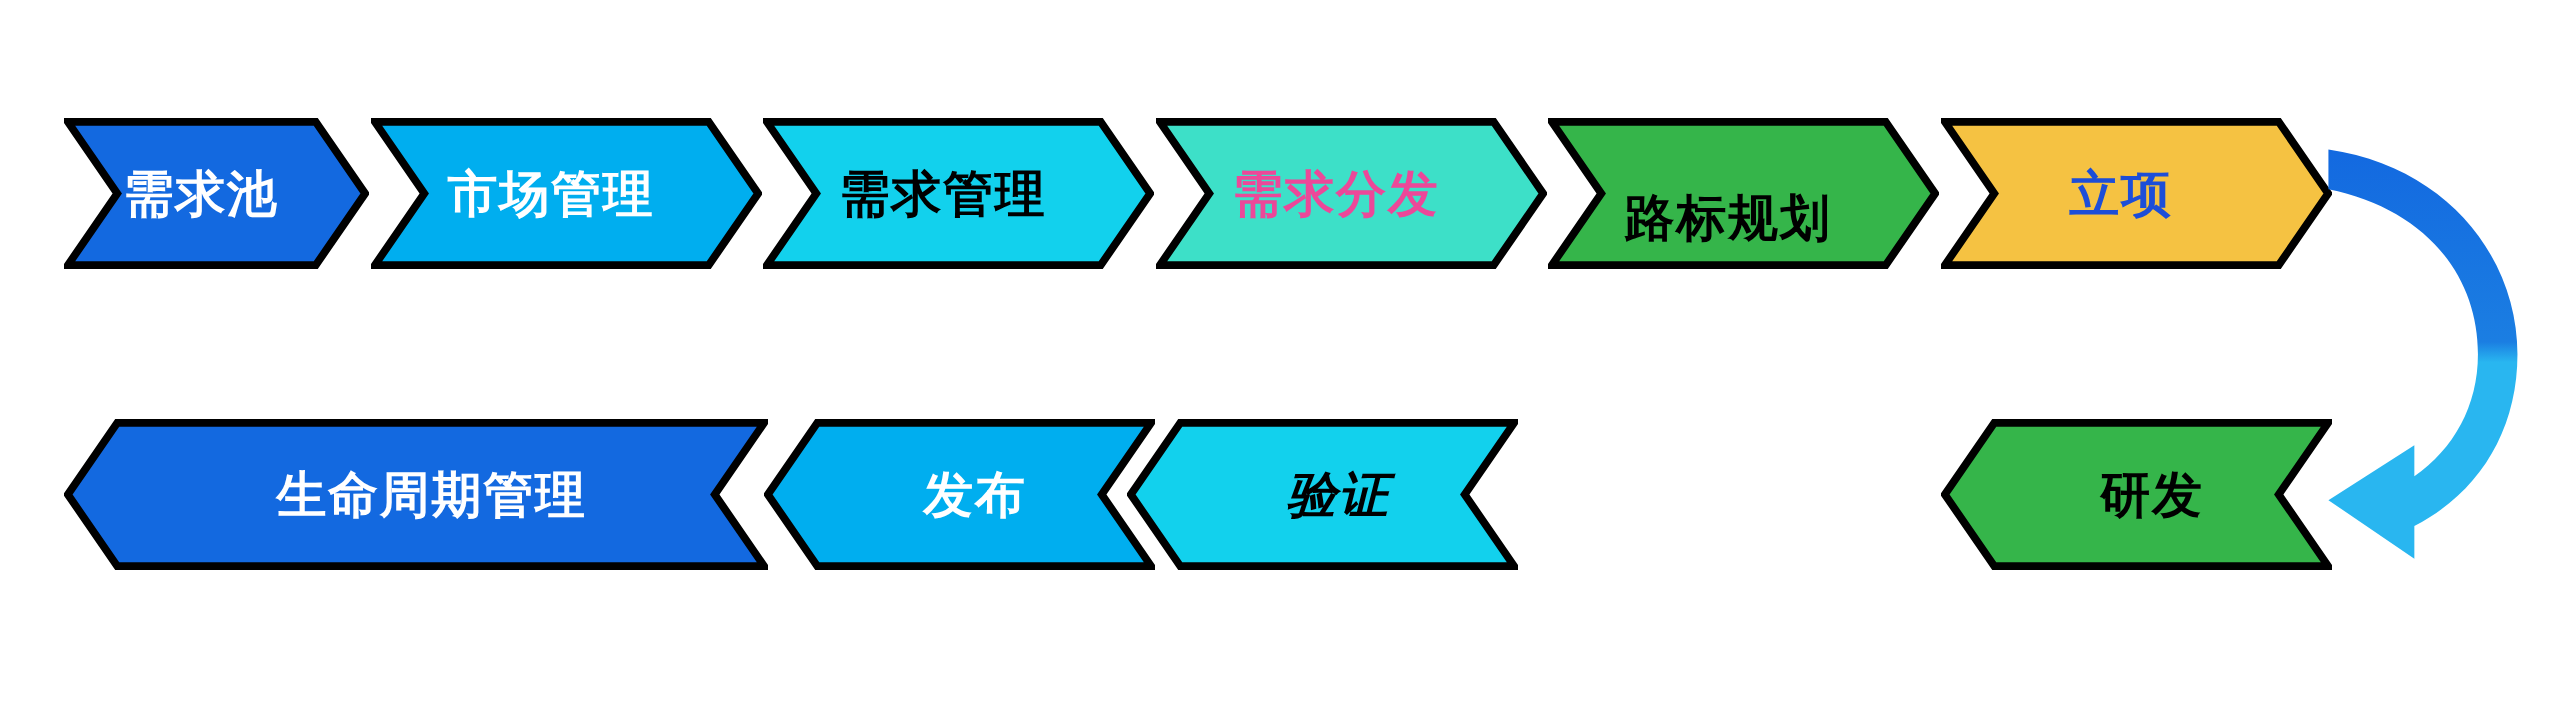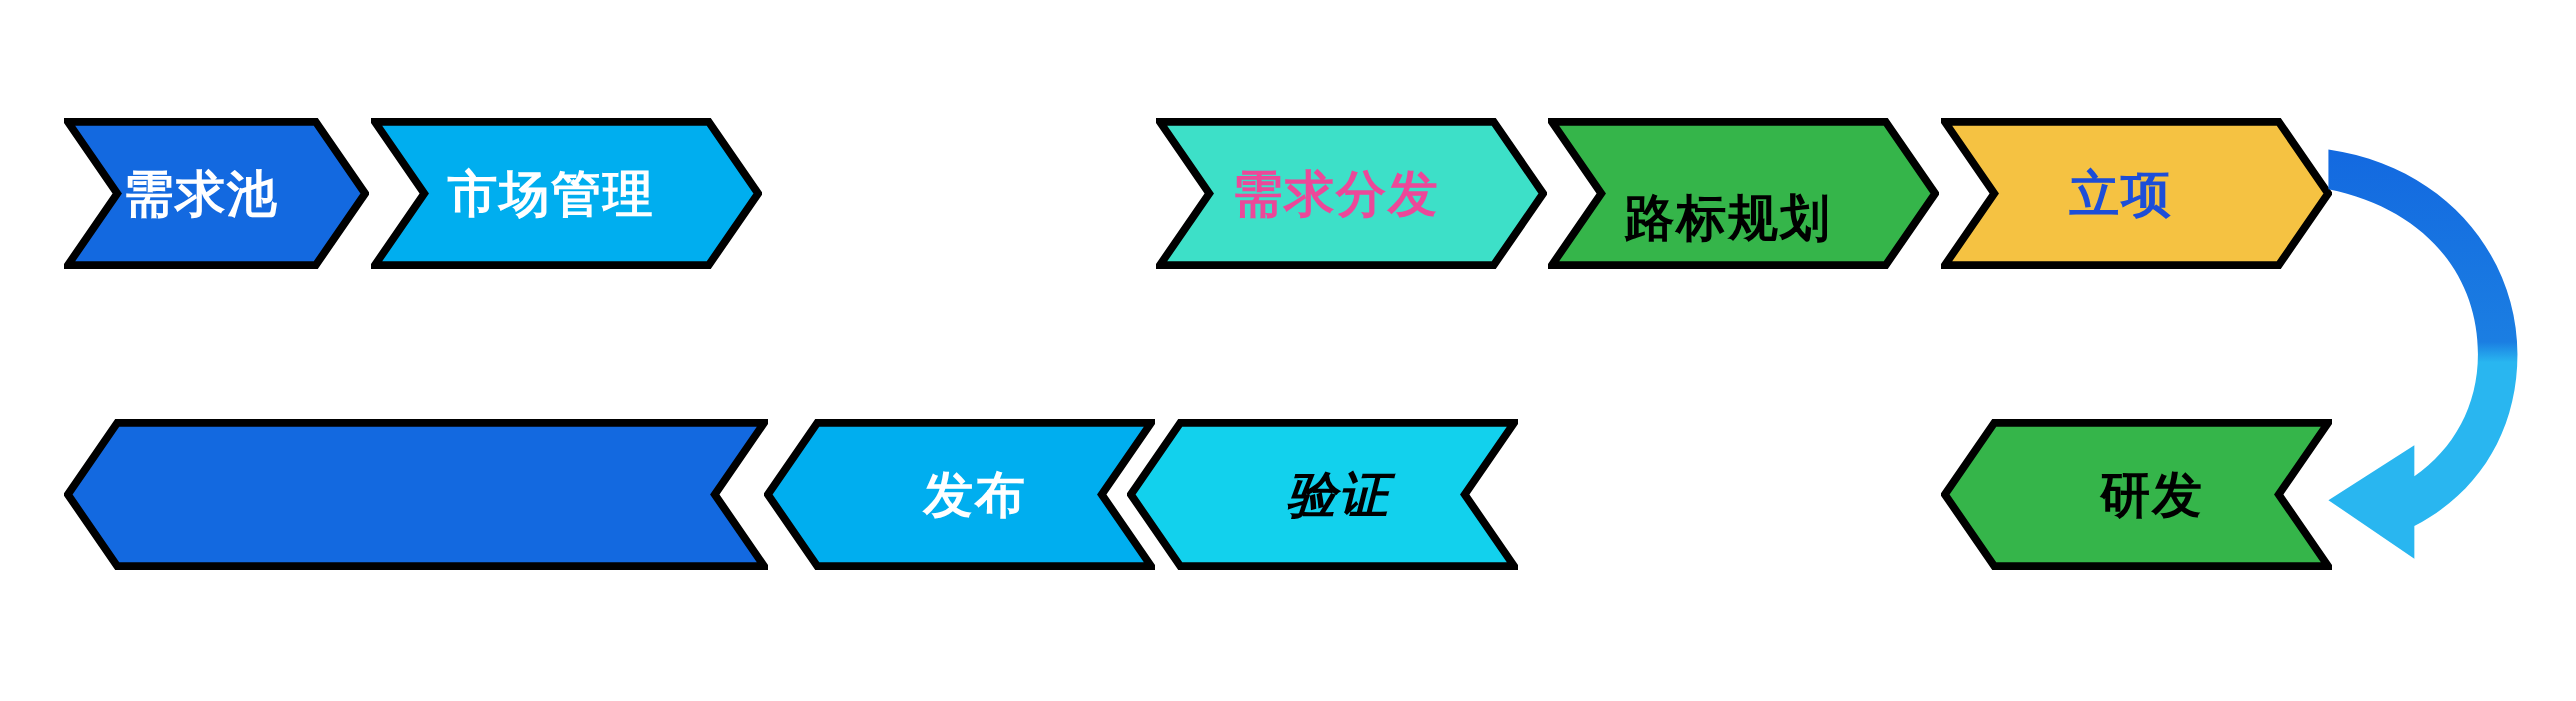--- a/index.html
+++ b/index.html
@@ -42,20 +42,26 @@
           <path d="M 4.5 4.5 L 293 4.5 L 350.5 88 L 293 171.5 L 4.5 171.5 L 62 88 Z" fill="#1369E0" stroke="#000000" stroke-width="9" stroke-linejoin="miter"></path>
         </svg>
         <span class="lbl" style="color: rgb(255, 255, 255);">需求池</span>
       </div>
       <div class="chev fwd" style="left: 371px; width: 391px;">
         <svg viewBox="0 0 455 176" preserveAspectRatio="none" xmlns="http://www.w3.org/2000/svg">
           <path d="M 4.5 4.5 L 393 4.5 L 450.5 88 L 393 171.5 L 4.5 171.5 L 62 88 Z" fill="#00AEEF" stroke="#000000" stroke-width="9" stroke-linejoin="miter"></path>
         </svg>
         <span class="lbl" style="color: rgb(255, 255, 255);">市场管理</span>
       </div>
+      <div class="chev fwd" style="left: 763px; width: 391px;">
+        <svg viewBox="0 0 455 176" preserveAspectRatio="none" xmlns="http://www.w3.org/2000/svg">
+          <path d="M 4.5 4.5 L 393 4.5 L 450.5 88 L 393 171.5 L 4.5 171.5 L 62 88 Z" fill="#12D1ED" stroke="#000000" stroke-width="9" stroke-linejoin="miter"></path>
+        </svg>
+        <span class="lbl" style="color: rgb(0, 0, 0);">需求管理</span>
+      </div>
       <div class="chev fwd" style="left: 1156px; width: 391px;">
         <svg viewBox="0 0 455 176" preserveAspectRatio="none" xmlns="http://www.w3.org/2000/svg">
           <path d="M 4.5 4.5 L 393 4.5 L 450.5 88 L 393 171.5 L 4.5 171.5 L 62 88 Z" fill="#3DE0C8" stroke="#000000" stroke-width="9" stroke-linejoin="miter"></path>
         </svg>
         <span class="lbl" style="color: #ec4899;">需求分发</span>
       </div>
       <div class="chev fwd" style="left: 1548px; width: 391px;">
         <svg viewBox="0 0 455 176" preserveAspectRatio="none" xmlns="http://www.w3.org/2000/svg">
           <path d="M 4.5 4.5 L 393 4.5 L 450.5 88 L 393 171.5 L 4.5 171.5 L 62 88 Z" fill="#35B54A" stroke="#000000" stroke-width="9" stroke-linejoin="miter"></path>
         </svg>
@@ -66,20 +72,21 @@
           <path d="M 4.5 4.5 L 393 4.5 L 450.5 88 L 393 171.5 L 4.5 171.5 L 62 88 Z" fill="#F5C242" stroke="#000000" stroke-width="9" stroke-linejoin="miter"></path>
         </svg>
         <span class="lbl" style="color: #1d4ed8;">立项</span>
       </div>
     </div>
   <div class="row" id="row-backward">
       <div class="chev bwd" style="left: 64px; width: 704px;">
         <svg viewBox="0 0 820 176" preserveAspectRatio="none" xmlns="http://www.w3.org/2000/svg">
           <path d="M 62 4.5 L 815.5 4.5 L 758 88 L 815.5 171.5 L 62 171.5 L 4.5 88 Z" fill="#1369E0" stroke="#000000" stroke-width="9" stroke-linejoin="miter"></path>
         </svg>
+        <span class="lbl" style="color: rgb(255, 255, 255);">生命周期管理</span>
       </div>
       <div class="chev bwd" style="left: 764px; width: 391px;">
         <svg viewBox="0 0 455 176" preserveAspectRatio="none" xmlns="http://www.w3.org/2000/svg">
           <path d="M 62 4.5 L 450.5 4.5 L 393 88 L 450.5 171.5 L 62 171.5 L 4.5 88 Z" fill="#00AEEF" stroke="#000000" stroke-width="9" stroke-linejoin="miter"></path>
         </svg>
         <span class="lbl" style="color: rgb(255, 255, 255);">发布</span>
       </div>
       <div class="chev bwd" style="left: 1127px; width: 391px; font-style: italic;">
         <svg viewBox="0 0 455 176" preserveAspectRatio="none" xmlns="http://www.w3.org/2000/svg">
           <path d="M 62 4.5 L 450.5 4.5 L 393 88 L 450.5 171.5 L 62 171.5 L 4.5 88 Z" fill="#12D1ED" stroke="#000000" stroke-width="9" stroke-linejoin="miter"></path>

